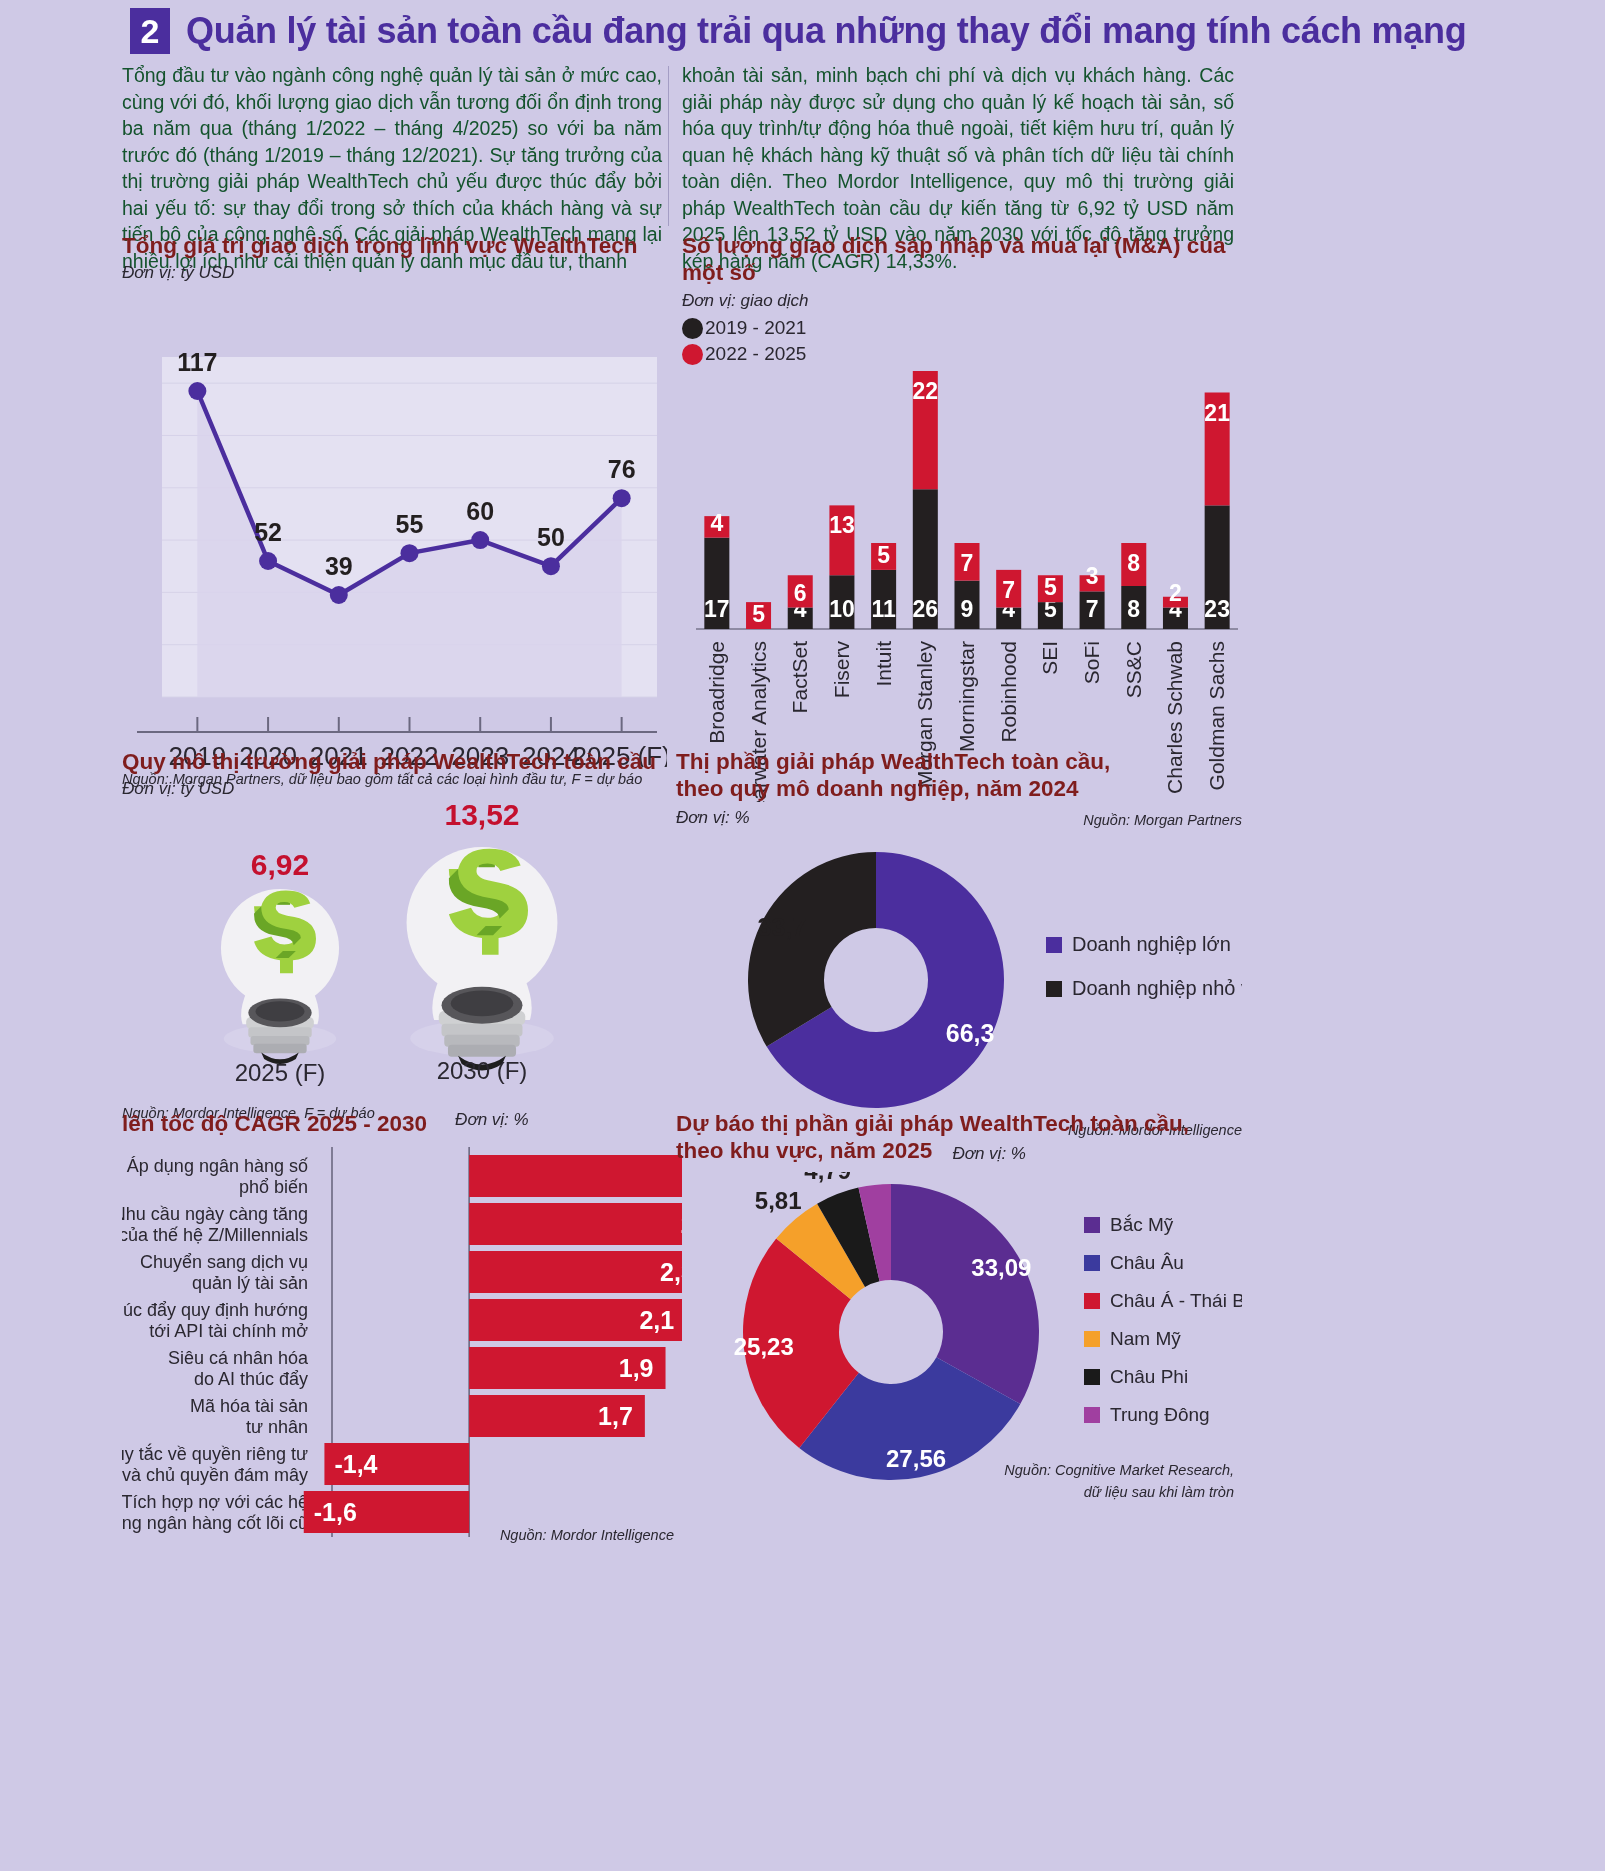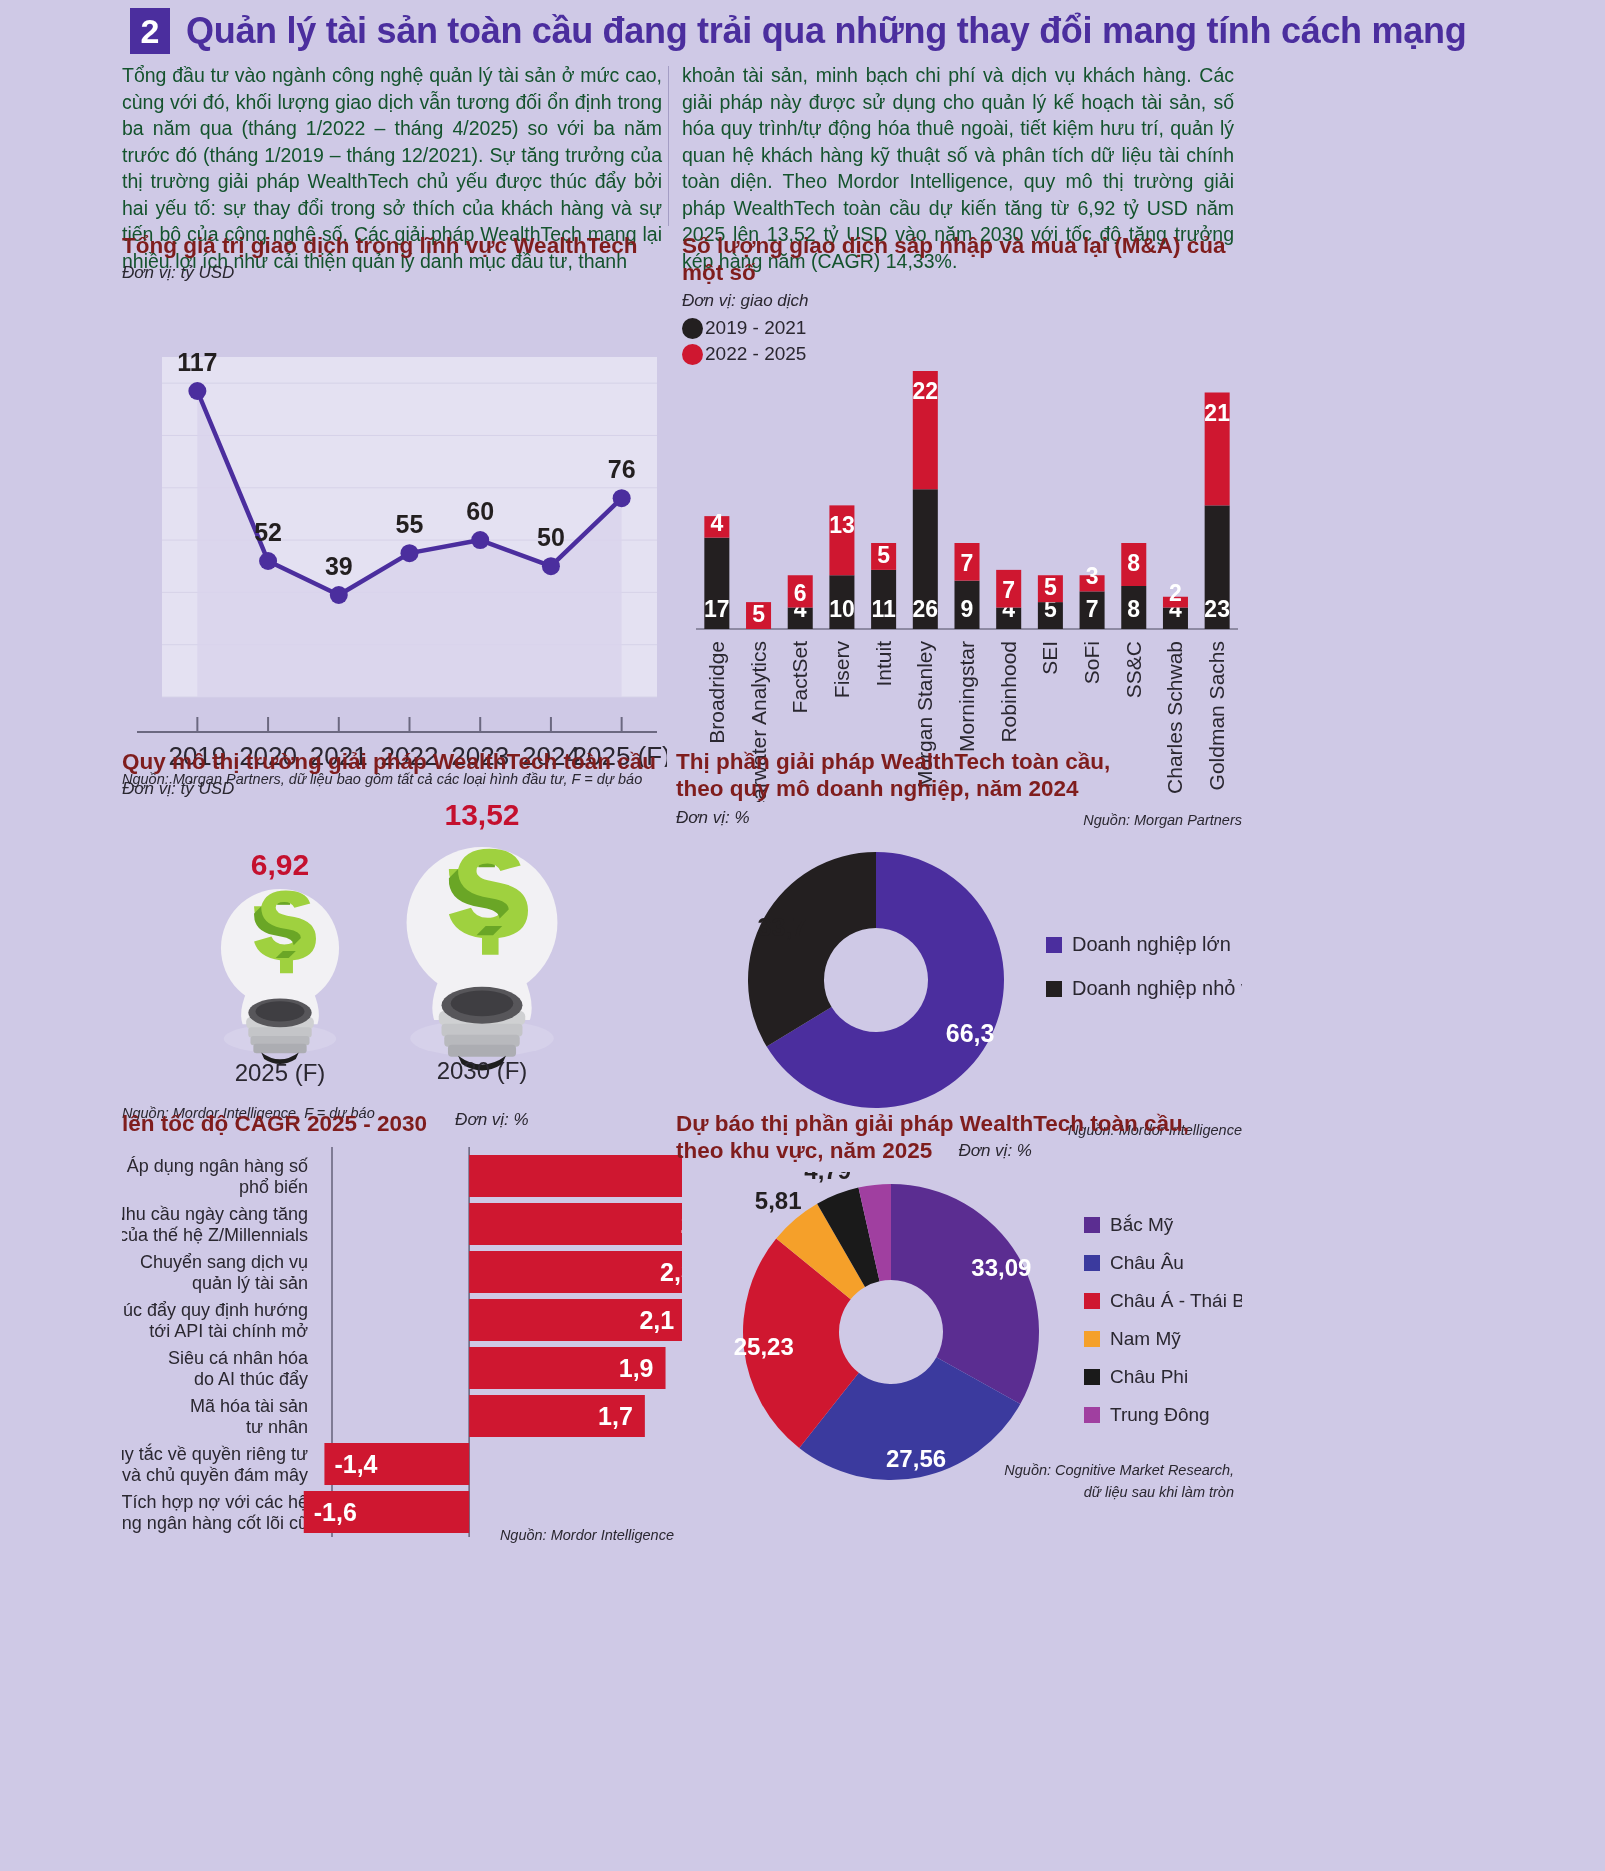--- a/index.html
+++ b/index.html
@@ -299,21 +299,21 @@
         <text x="186" y="364.5" text-anchor="end" font-size="18" fill="#2a2730">Tích hợp nợ với các hệ</text>
         <text x="186" y="385.5" text-anchor="end" font-size="18" fill="#2a2730">thống ngân hàng cốt lõi cũ</text>
         <rect x="181.7525" y="348" width="165.385" height="42" fill="#cf1730"></rect>
         <text x="191.7525" y="378" text-anchor="start" font-size="25" font-weight="bold" fill="#ffffff">-1,6</text>
       </svg>
     <div class="srcnote" style="text-align:right;margin-top:-16px;padding-right:8px">Nguồn: Mordor Intelligence</div>
   </div>
 
   <div id="donut2Block">
     <div class="sect-title">Dự báo thị phần giải pháp WealthTech toàn cầu,</div>
-    <div style="display:flex;align-items:center;gap:26px">
+    <div style="display:flex;align-items:flex-end;gap:20px">
       <div class="sect-title">theo khu vực, năm 2025</div>
       <div class="sect-unit">Đơn vị: %</div>
     </div>
     <svg id="svgDonut2" width="566" height="320" style="display:block;margin-top:8px">
         <path d="M 215 12 A 148 148 0 0 1 344.30309962651455 232.00491946371199 L 260.4308187876943 185.29902575752044 A 52 52 0 0 0 215 108 Z" fill="#5b2d91"></path>
         <text x="325.35202579138127" y="104.14300034893444" text-anchor="middle" font-size="24" font-weight="bold" fill="#ffffff">33,09</text>
         <path d="M 344.30309962651455 232.00491946371199 A 148 148 0 0 1 123.23587834896843 276.1178107682654 L 182.75855185234025 200.79814972939053 A 52 52 0 0 0 260.4308187876943 185.29902575752044 Z" fill="#3b3a9e"></path>
         <text x="240.04796339788885" y="294.52529438172223" text-anchor="middle" font-size="24" font-weight="bold" fill="#ffffff">27,56</text>
         <path d="M 123.23587834896843 276.1178107682654 A 148 148 0 0 1 100.2055727412672 66.58565704165392 L 174.6668228550398 127.17874436598652 A 52 52 0 0 0 182.75855185234025 200.79814972939053 Z" fill="#cf1730"></path>
         <text x="87.76623970819112" y="182.9846430775518" text-anchor="middle" font-size="24" font-weight="bold" fill="#ffffff">25,23</text>

